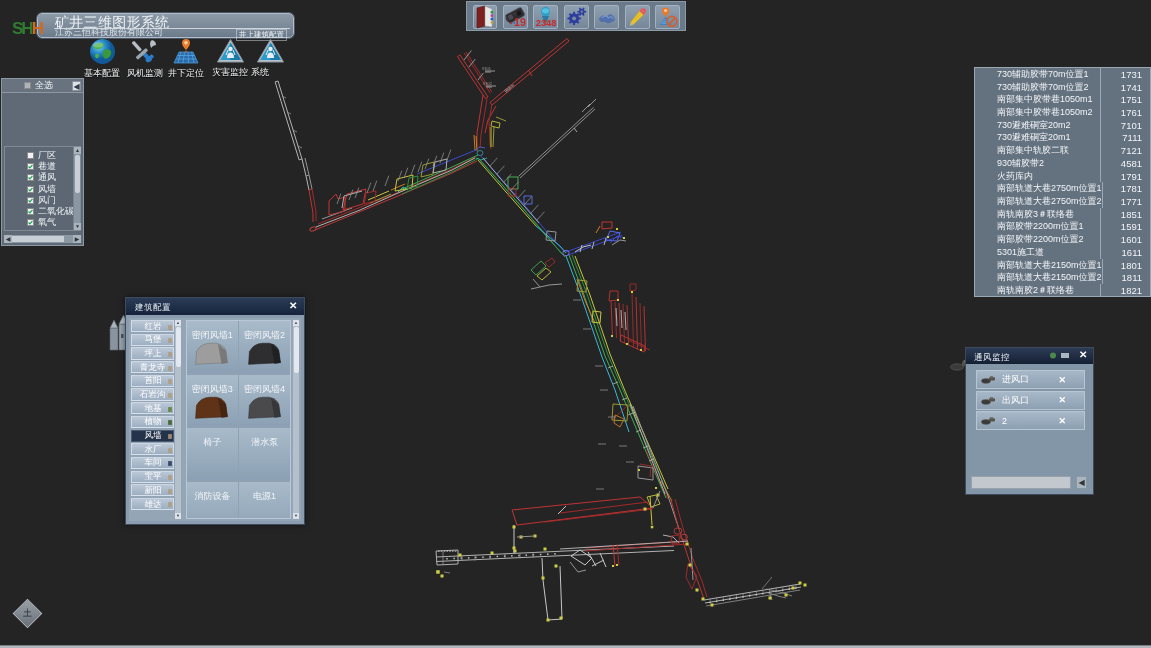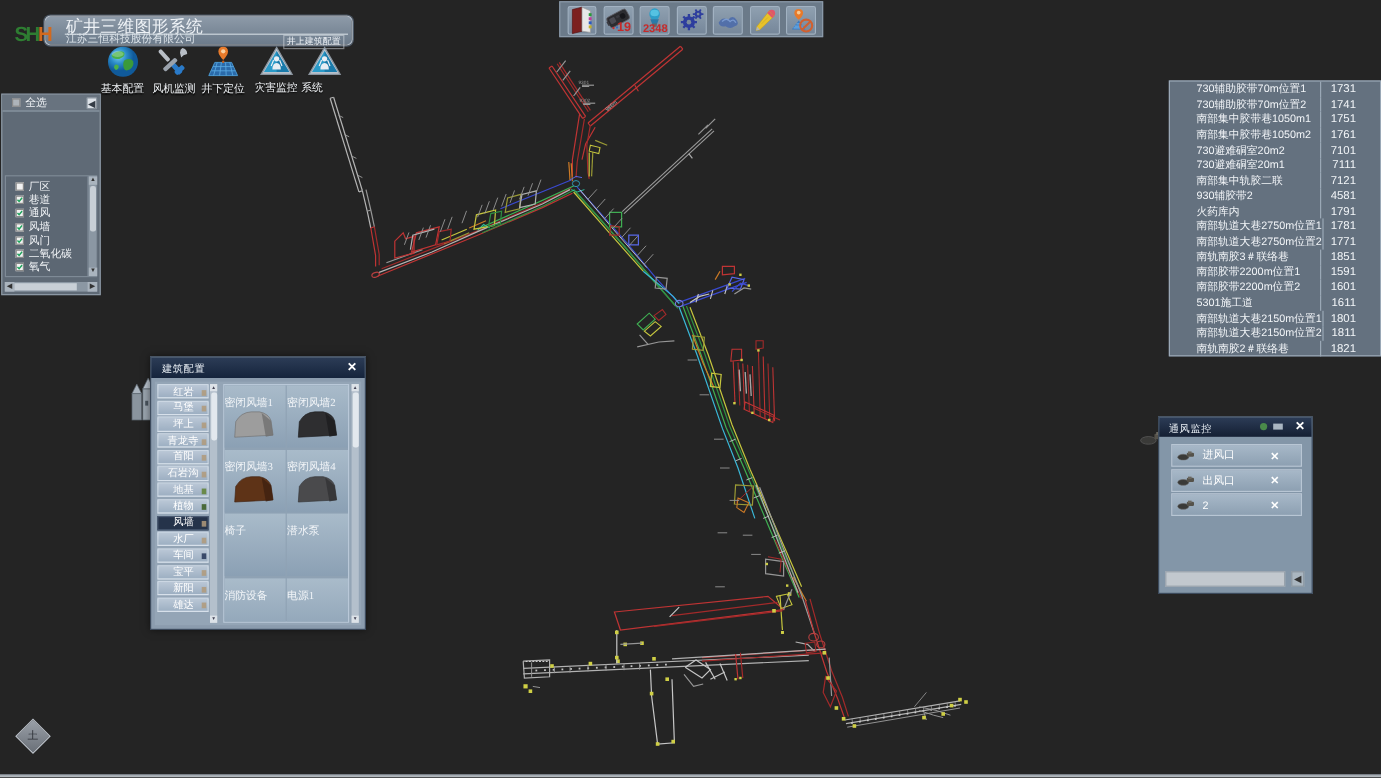--- a/index.html
+++ b/index.html
@@ -23,21 +23,21 @@
 .tbtn { width:25px; height:24px; background:linear-gradient(#8fa0b0,#76879a); border:1px solid #a2b2c2; border-radius:2px; display:flex; align-items:center; justify-content:center; }
 
 
 #lpanel { left:1px; top:78px; width:83px; height:168px; background:#5f6a76; border:1px solid #8c98a4; z-index:6; }
 #lhead { height:14px; background:#68737f; border-bottom:1px solid #8c98a4; position:relative; }
 #lhead .clab { font-size:9px; }
 #lhead .cb { background:#aeb4ba; }
 .lbtn { position:absolute; right:2px; top:2px; width:9px; height:10px; background:#dde2e8; border:1px solid #8a949e; color:#343c46; font-size:8px; line-height:9px; text-align:center; border-radius:1px; }
 #lsec1 { position:absolute; left:2px; right:2px; top:14px; height:50px; background:#5c6773; border:1px solid #7e8a96; padding-top:3px; }
 #lsec2 { position:absolute; left:2px; right:2px; top:67px; height:85px; background:#5c6773; border:1px solid #7e8a96; padding-top:3px; }
-.crow { display:flex; align-items:center; height:11.2px; padding-left:8px; overflow:hidden; }
+.crow { display:flex; align-items:center; height:11.2px; padding-left:22px; overflow:hidden; }
 #lhead.crow { height:14px; }
 .cb { width:7px; height:7px; background:#f2f2f2; border:1px solid #8a8a8a; display:inline-flex; align-items:center; justify-content:center; flex:none; }
 .clab { color:#f0f3f6; font-size:9px; margin-left:4px; white-space:nowrap; }
 .vscroll { position:absolute; right:0; top:0; bottom:0; width:7px; background:#8b97a3; border-left:1px solid #76828e; }
 .vscroll .thumb { position:absolute; left:0.5px; top:8px; width:5px; height:38px; background:#c8cfd6; border-radius:2px; }
 .vscroll .ar { position:absolute; left:0; width:7px; height:7px; background:#aab4be; color:#333; font-size:5px; text-align:center; line-height:7px; }
 #hscroll { position:absolute; left:2px; right:2px; bottom:2px; height:8px; background:#8b97a3; }
 #hscroll .thumb { position:absolute; left:8px; top:1px; width:52px; height:6px; background:#c8cfd6; }
 #hscroll .ar { position:absolute; top:0; width:8px; height:8px; background:#aab4be; color:#333; font-size:6px; line-height:8px; text-align:center; }
 
@@ -47,30 +47,30 @@
 #btitle .x { position:absolute; right:6px; top:2px; color:#fff; font-size:10px; font-weight:bold; }
 #bbody { position:absolute; left:3px; right:3px; top:20px; bottom:3px; background:#94a5b6; }
 #blist { position:absolute; left:2px; top:2px; width:43px; bottom:2px; overflow:hidden; }
 .brow { height:12.2px; margin-bottom:1.5px; background:linear-gradient(#bac7d6,#9dafc2); border:1px solid rgba(235,242,248,0.6); color:#fff; font-size:9px; display:flex; align-items:center; justify-content:center; position:relative; }
 .brow span { transform:scale(0.95); white-space:nowrap; }
 .brow.sel { background:#25334a; border-color:#4a5a72; }
 .bicon { position:absolute; right:1px; top:3.5px; width:4px; height:5px; background:rgba(176,154,122,0.85); }
 #blscroll { position:absolute; left:46px; top:2px; width:6px; bottom:2px; background:#b4c0cc; }
 #bgrid { position:absolute; left:57px; top:2px; right:10px; bottom:2px; background:#8fa2b4; display:grid; grid-template-columns:1fr 1fr; grid-auto-rows:52px; gap:1.5px; border:1px solid #b9c8d8; overflow:hidden; }
 .gcell { background:linear-gradient(#a9bbca,#8ba0b4); position:relative; }
-.glab { color:#f2f5f8; font-size:9px; text-align:left; margin-top:8px; white-space:nowrap;font-family:Liberation Serif, serif; }
+.glab { color:#f2f5f8; font-size:9px; text-align:center; margin-top:8px; white-space:nowrap; }
 .gimg { position:absolute; left:0; right:0; top:20px; text-align:center; }
 #bgscroll { position:absolute; right:2px; top:2px; width:6px; bottom:2px; background:#b4c0cc; }
 .sbar-ar { position:absolute; left:0; width:6px; height:6px; background:#dce2e8; color:#445; font-size:4px; line-height:6px; text-align:center; }
 
 
 #rpanel { left:974px; top:67px; width:177px; height:230px; background:#64717f; border:1px solid #9aa8b6; }
 .rrow { display:flex; height:12.72px; align-items:center; }
 .rn { flex:1; color:#f2f5f8; font-size:9px; padding-left:22px; white-space:nowrap; transform-origin:left; }
-.rv { width:50px; color:#f2f5f8; font-size:9.5px; text-align:right; padding-right:20px; border-left:1px solid #9aa8b6; align-self:stretch; display:flex; align-items:center; justify-content:flex-end; }
+.rv { width:50px; color:#f2f5f8; font-size:9.5px; text-align:right; padding-right:8px; border-left:1px solid #9aa8b6; align-self:stretch; display:flex; align-items:center; justify-content:flex-end; }
 
 
 #vpanel { left:965px; top:347px; width:129px; height:148px; background:#8396a8; border:1px solid #3c4a5c; }
 #vtitle { height:16px; background:linear-gradient(#2c3c56,#141f33); color:#e8eef4; font-size:8.5px; padding:4px 0 0 8px; position:relative; letter-spacing:0.5px; }
 #vtitle .ic { position:absolute; right:22px; top:3px; width:22px; height:9px; }
 #vtitle .x { position:absolute; right:5px; top:1px; color:#fff; font-size:10px; font-weight:bold; }
 #vrows { position:absolute; left:10px; right:8px; top:22px; }
 .vrow { height:19px; background:linear-gradient(#a7b8c8,#8da0b2); border:1px solid #b8c6d4; display:flex; align-items:center; padding:0 4px; margin-bottom:1.5px; }
 .vlab { color:#fff; font-size:9px; margin-left:5px; flex:1; }
 .vx { color:#fff; font-size:9px; font-weight:bold; margin-right:14px; }

